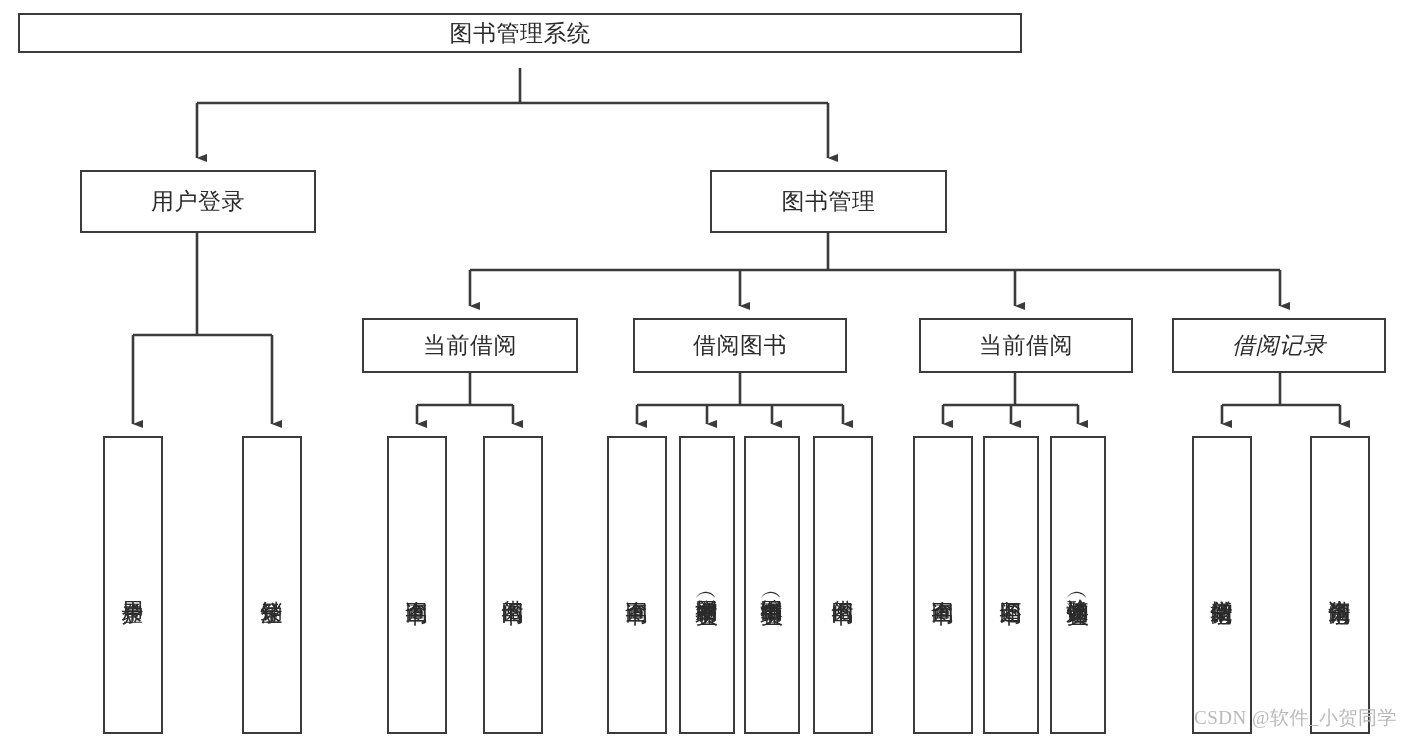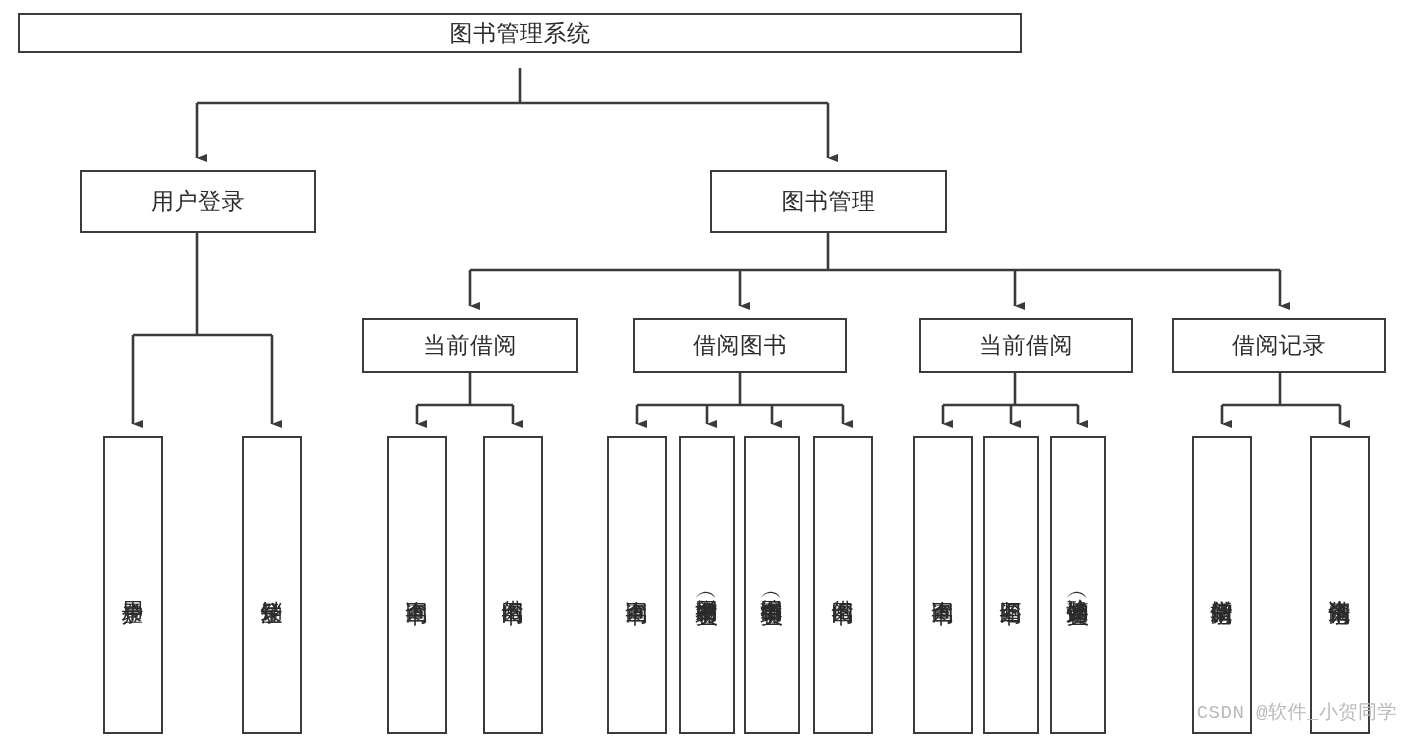--- a/index.html
+++ b/index.html
@@ -51,26 +51,26 @@
     font-size: 22px;
     line-height: 1.42;
     letter-spacing: 1px;
     white-space: normal;
     max-height: 100%;
     text-align: center;
   }
   #watermark {
     position: absolute;
     right: 8px;
-    bottom: 22px;
+    bottom: 16px;
     font-size: 19px;
     color: #b9b9b9;
     letter-spacing: 0.5px;
     white-space: nowrap;
-    font-family: Liberation Mono, monospace;
+    font-family: Liberation Serif, serif;
   }
 </style>
 </head>
 <body>
 
 <div id="canvas">
 
   <svg id="diagram-svg" viewBox="0 0 1405 747" xmlns="http://www.w3.org/2000/svg">
     <defs>
       <marker id="arrow" markerWidth="9" markerHeight="11" refX="4.2" refY="10.4" orient="auto" markerUnits="userSpaceOnUse">
@@ -134,21 +134,21 @@
 
   <div class="node-box" style="left:362px; top:318px; width:216px; height:55px;">
     <span class="node-label">当前借阅</span>
   </div>
   <div class="node-box" style="left:633px; top:318px; width:214px; height:55px;">
     <span class="node-label">借阅图书</span>
   </div>
   <div class="node-box" style="left:903px; top:318px; width:214px; height:55px;margin-left:16px;">
     <span class="node-label">当前借阅</span>
   </div>
-  <div class="node-box" style="left:1172px; top:318px; width:214px; height:55px;">
+  <div class="node-box" style="left:1172px; top:318px; width:214px; height:55px;font-style:italic;">
     <span class="node-label">借阅记录</span>
   </div>
 
   <div class="node-box vertical" style="left:103px; top:436px; width:60px; height:298px;">
     <span class="node-label">用户登录</span>
   </div>
   <div class="node-box vertical" style="left:242px; top:436px; width:60px; height:298px;">
     <span class="node-label">注销登录</span>
   </div>
 

